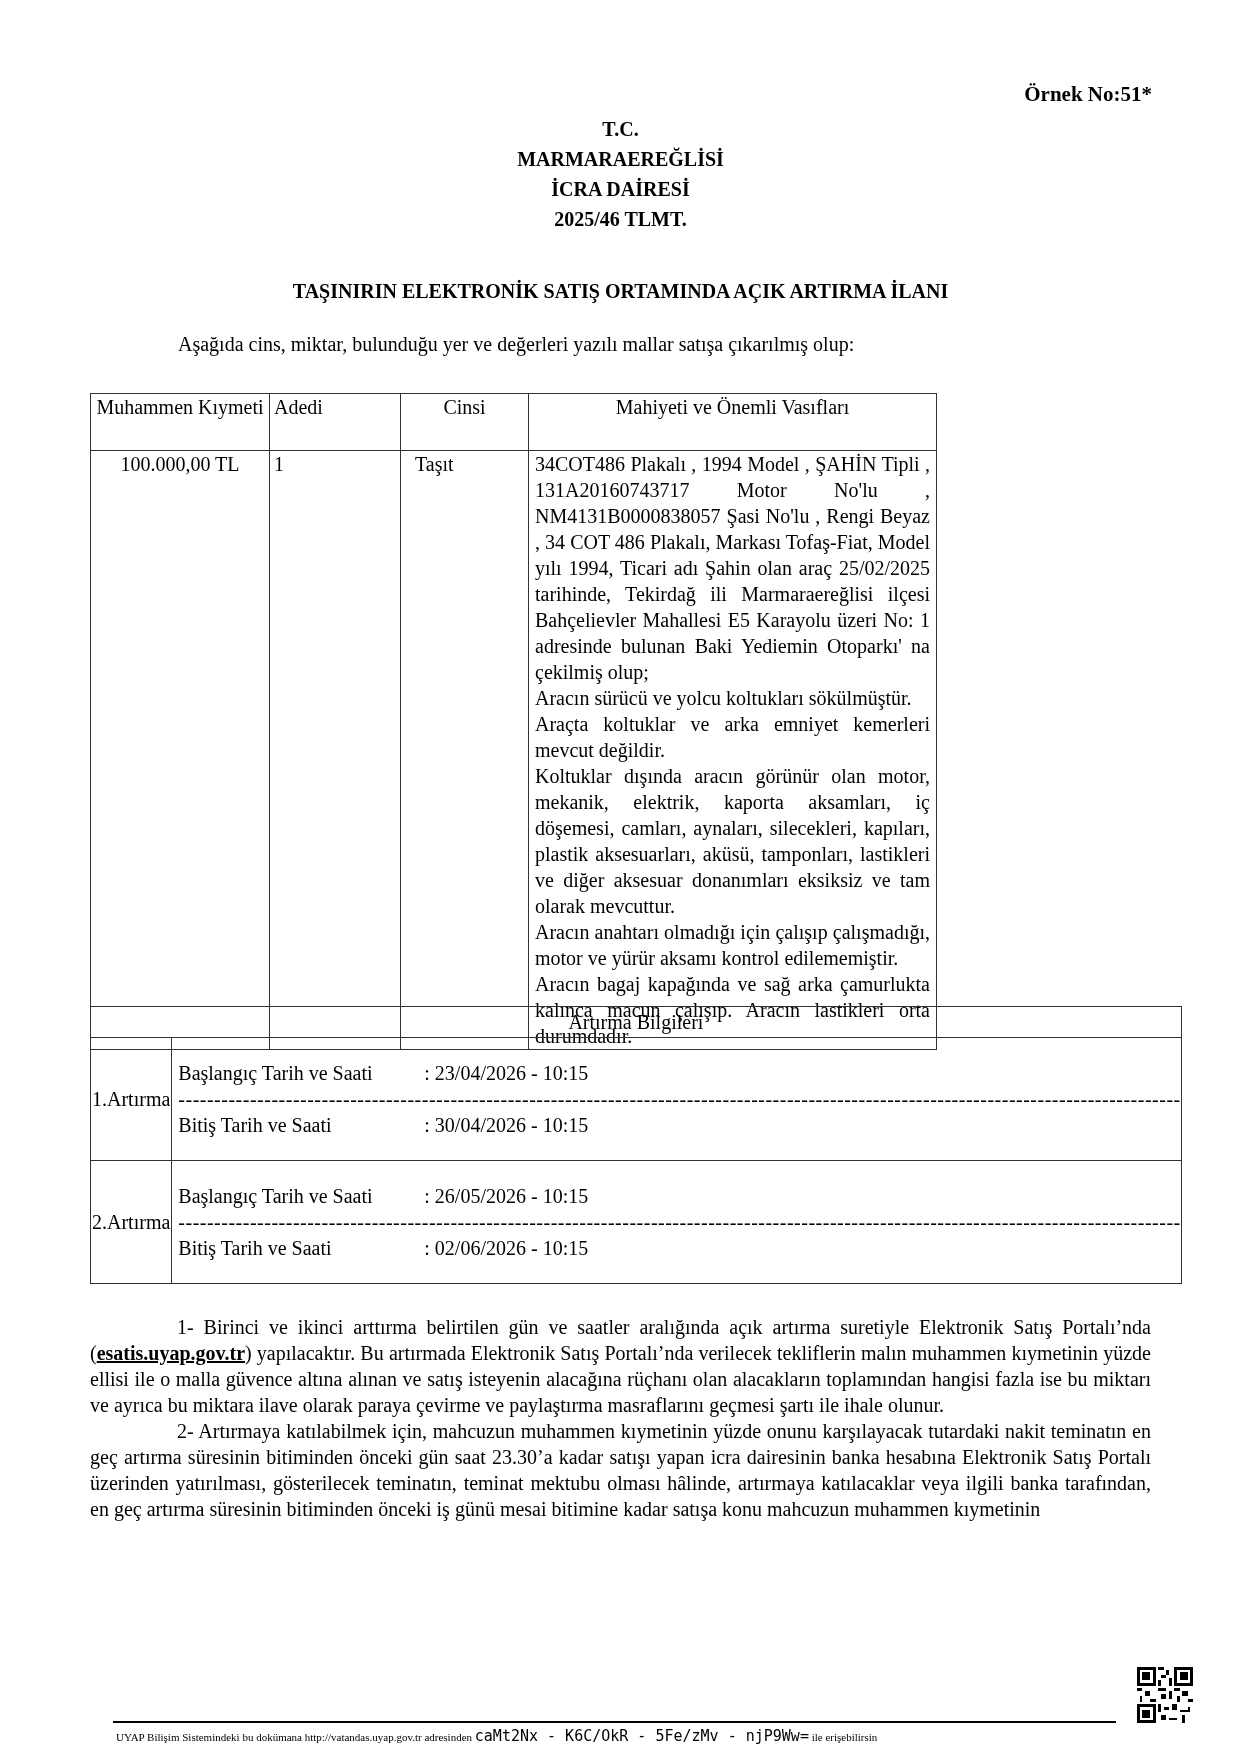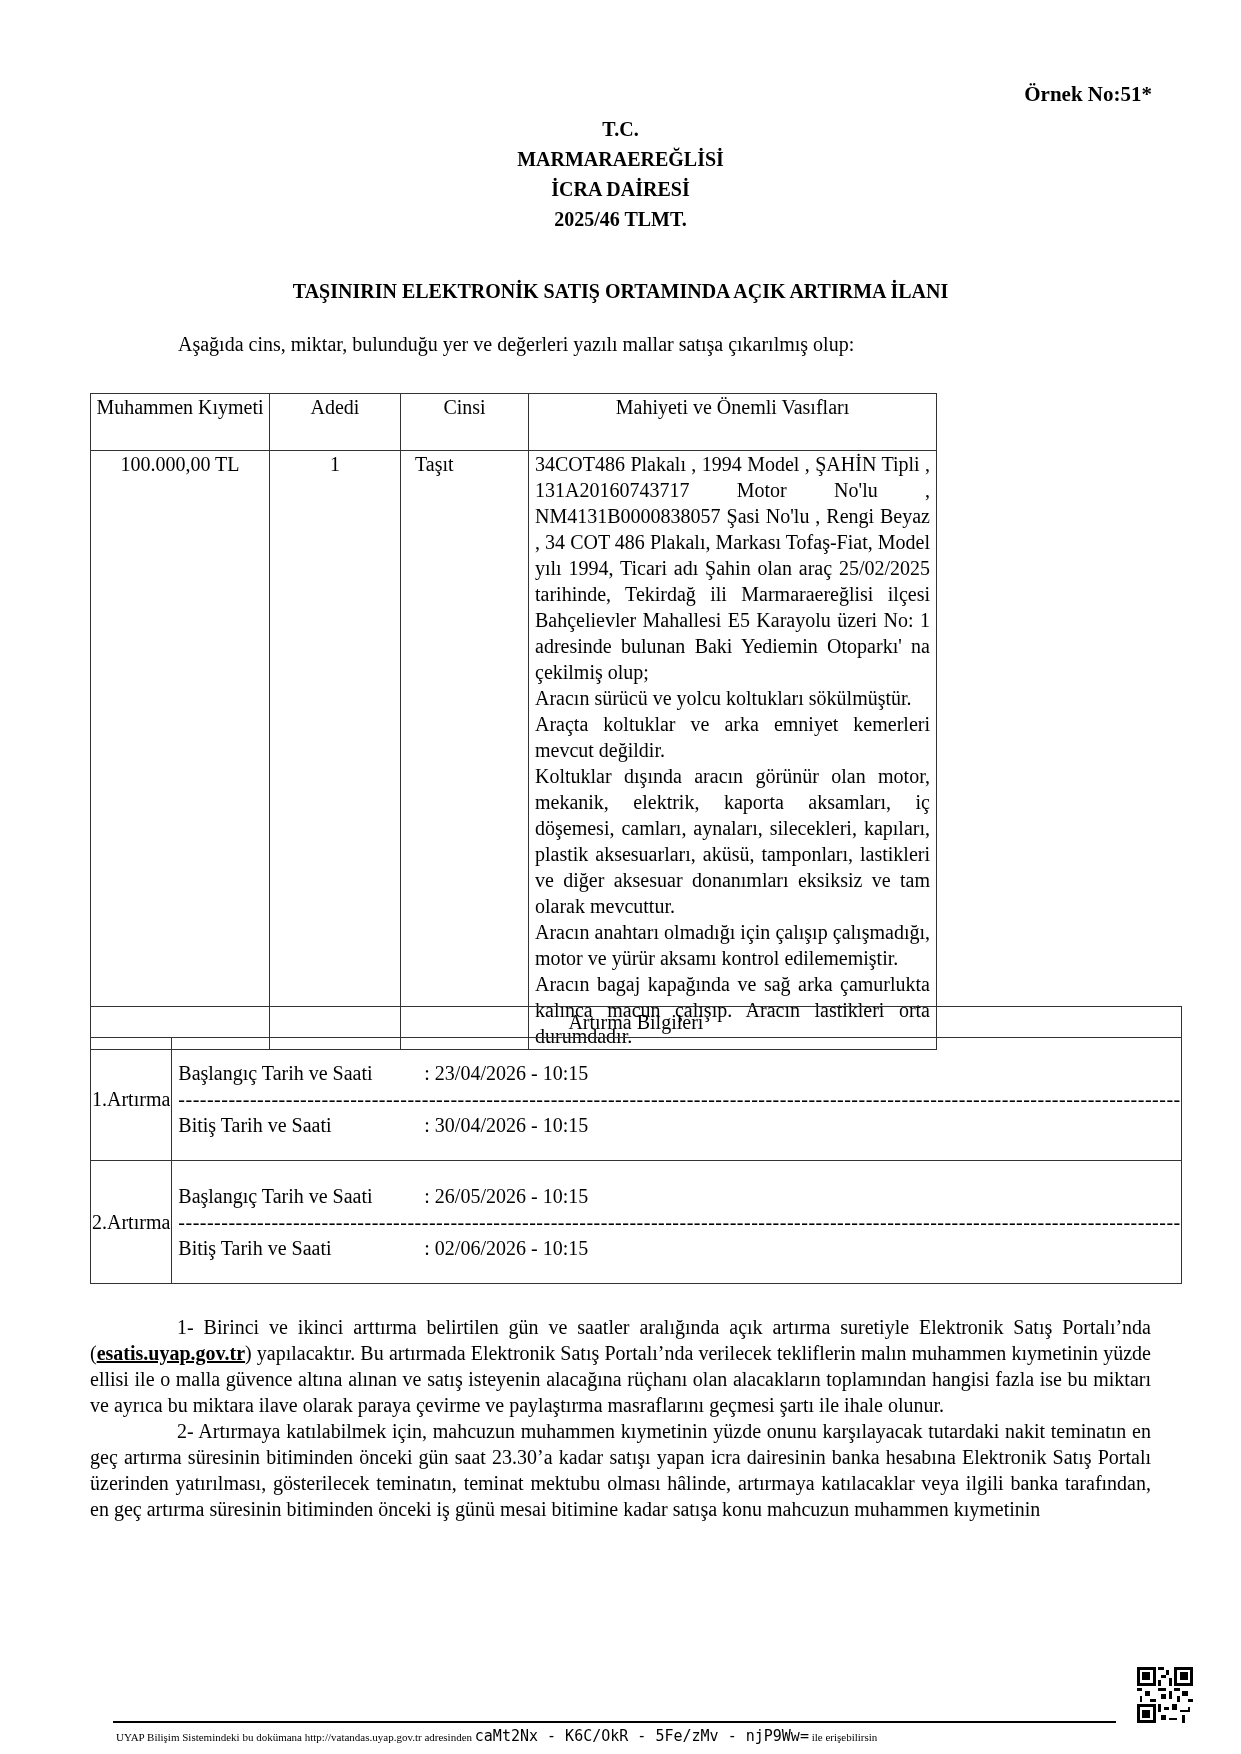--- a/index.html
+++ b/index.html
@@ -15,21 +15,21 @@
     .intro { top: 333px; left: 178px; font-size: 20px; }
 
     table { border-collapse: collapse; font-size: 20px; }
     .goods { position: absolute; top: 393px; left: 90px; width: 847px; }
     .goods td, .goods th {
       border: 1.5px solid #333; vertical-align: top; font-weight: normal;
       padding: 0 4px; line-height: 26px;
     }
     .goods th { text-align: center; height: 56px; }
     .goods .c1 { width: 170px; text-align: center; }
-    .goods .c2 { width: 122px; text-align: center; }
+    .goods .c2 { width: 122px; text-align: left; }
     .goods .c3 { width: 109px; text-align: left; padding-left: 14px; margin-top: 48px; }
     .goods .desc { text-align: justify; padding: 0 6px; }
     .goods .desc div { text-align: justify; text-align-last: auto; }
 
     .auction { position: absolute; top: 1006px; left: 90px; width: 1061px; }
     .auction td { border: 1.5px solid #333; font-size: 20px; }
     .auction .ah { text-align: center; height: 28px; line-height: 28px; }
     .auction .lbl { width: 175px; text-align: center; vertical-align: middle; }
     .auction .info { padding: 0 0 0 6px; height: 122px; vertical-align: middle; }
     .auction .row { line-height: 30px; white-space: nowrap; }

